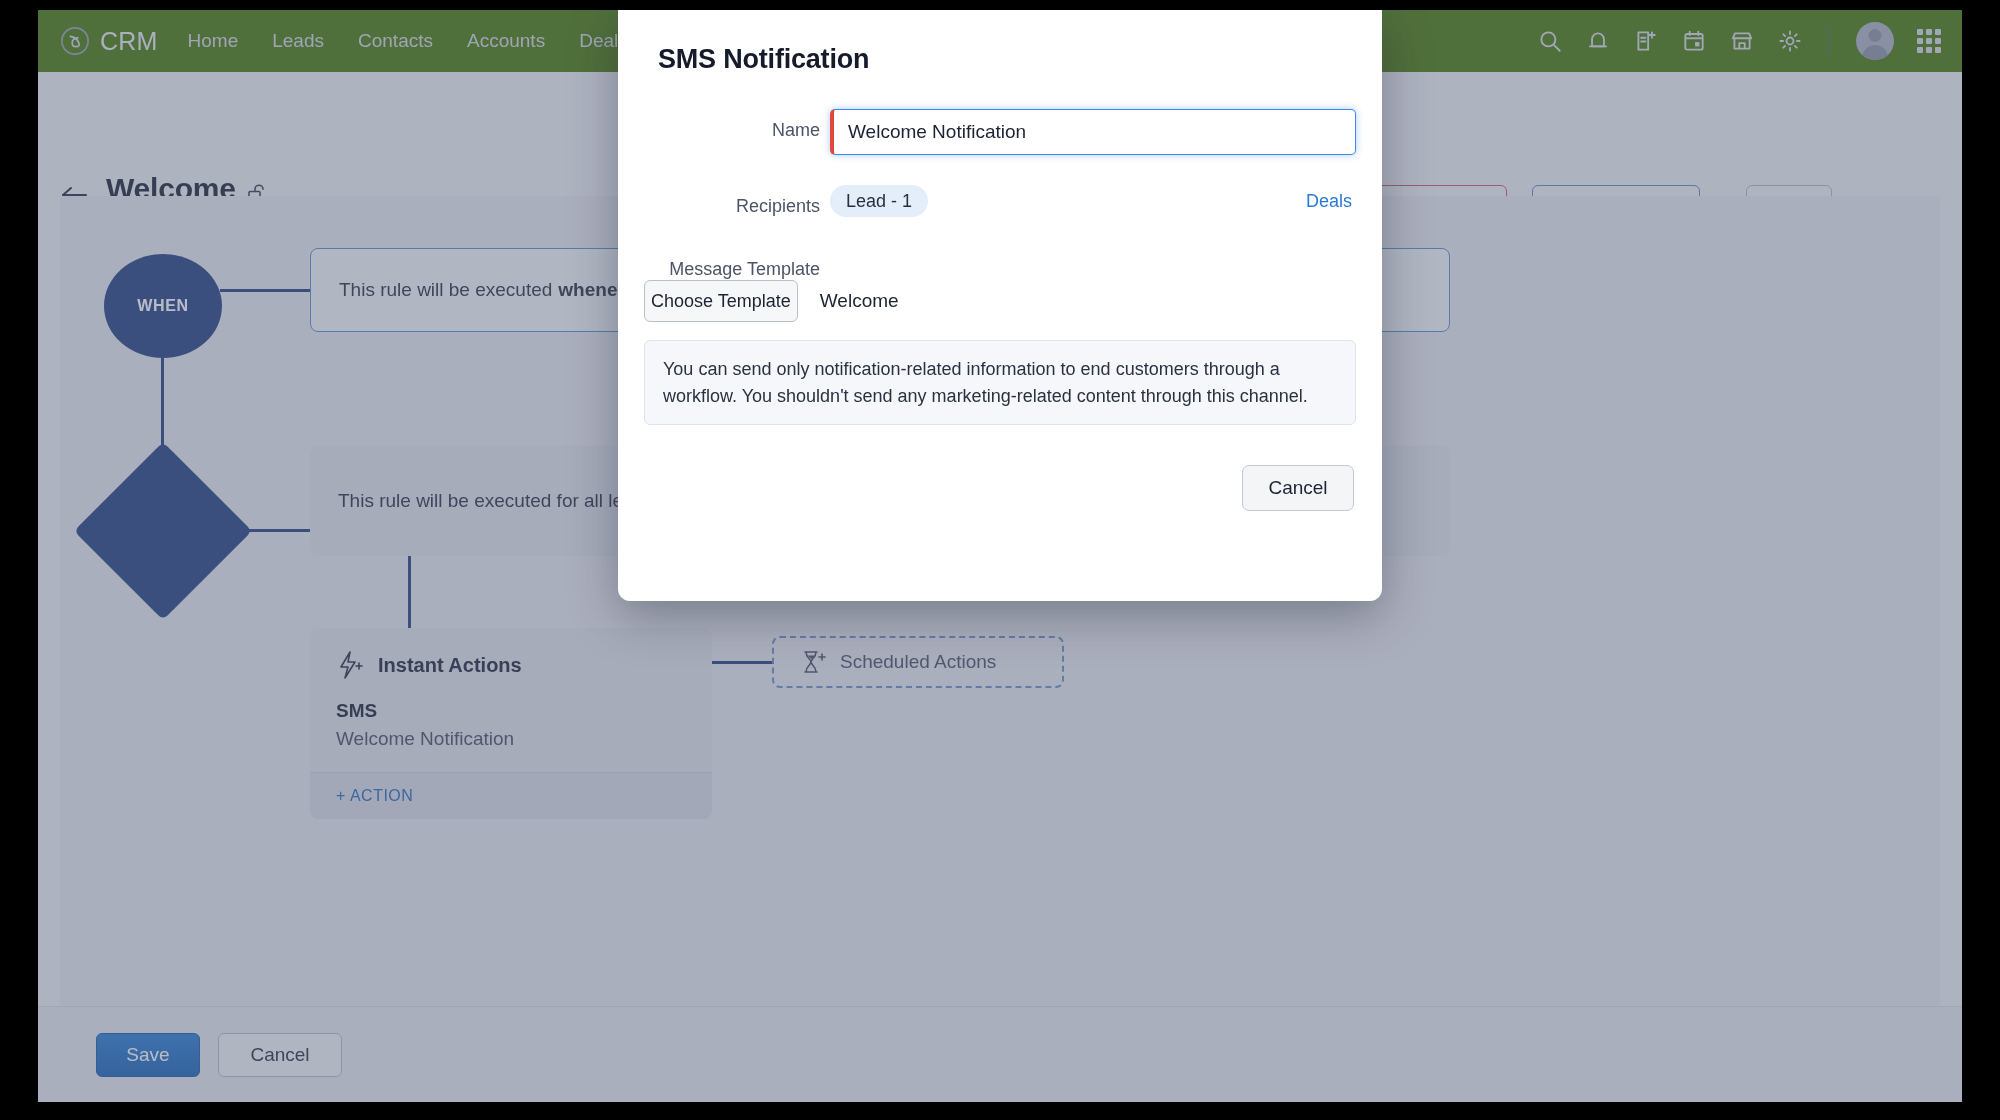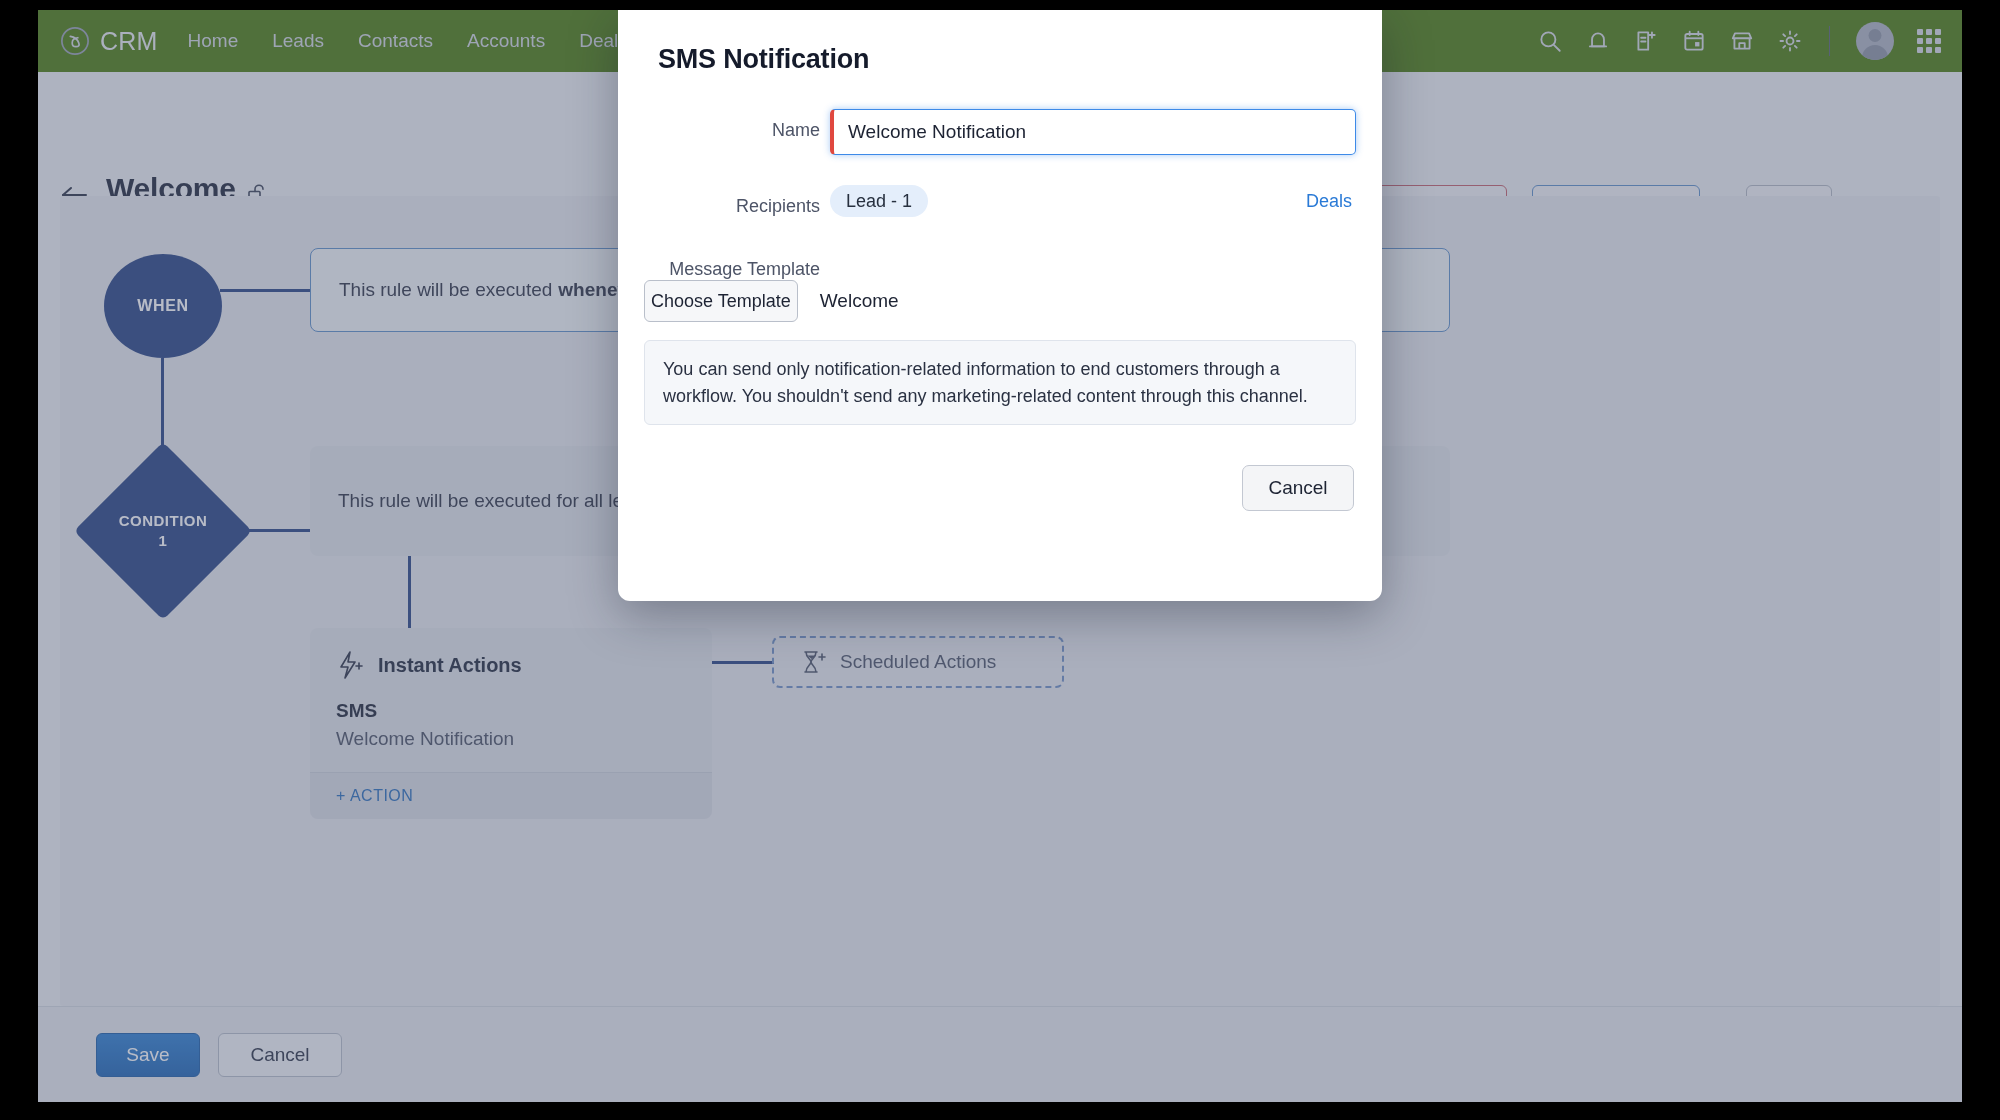--- a/index.html
+++ b/index.html
@@ -363,24 +363,20 @@
       <div class="flow-line" style="left:101px; top:162px; width:3px; height:110px;"></div>
       <div class="flow-line" style="left:160px; top:93px; width:92px; height:3px;"></div>
       <div class="flow-line" style="left:160px; top:333px; width:92px; height:3px;"></div>
       <div class="flow-line" style="left:348px; top:360px; width:3px; height:74px;"></div>
       <div class="flow-line" style="left:652px; top:465px; width:62px; height:3px;"></div>
 
       <div class="node-when">
         <span>WHEN</span>
       </div>
       <div class="node-condition"></div>
-      <div class="node-condition-label">
-        <span>CONDITION</span>
-        <span>1</span>
-      </div>
 
       <div class="panel-when">
         <span>This rule will be executed</span>
         <b>whenever</b>
       </div>
 
       <div class="panel-condition">
         <span>This rule will be executed for all leads.</span>
       </div>
 

